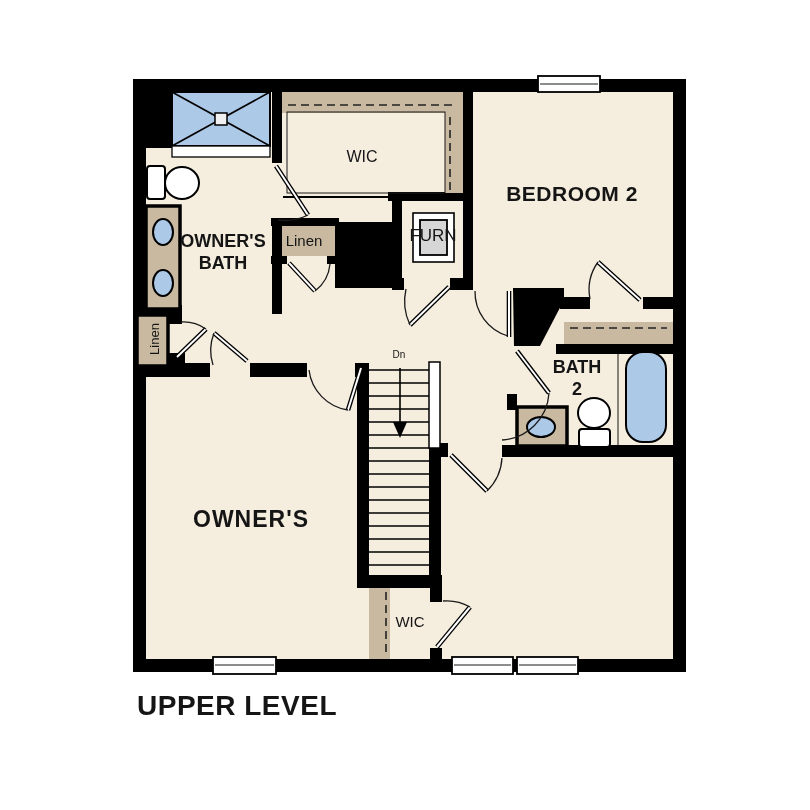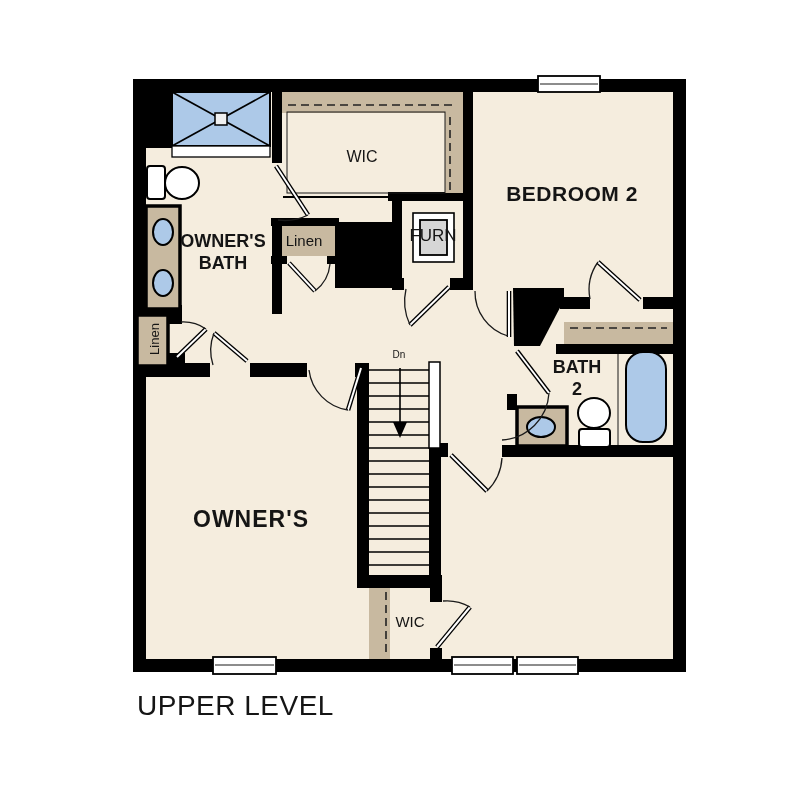--- a/index.html
+++ b/index.html
@@ -35,21 +35,21 @@
   .lbl-bedroom2{left:572px;top:194px;font-size:21px;letter-spacing:.5px;}
   .lbl-owners-bath{left:223px;top:252px;font-size:18px;line-height:22px;}
   .lbl-linen-hall{left:304px;top:241px;font-size:15px;}
   .lbl-furn{left:433px;top:236px;font-size:17px;}
   .lbl-bath2{left:577px;top:378px;font-size:18px;line-height:22px;}
   .lbl-dn{left:399px;top:355px;font-size:10px;}
   .lbl-owners-suite{left:251px;top:519px;font-size:23px;line-height:30px;letter-spacing:1px;}
   .lbl-bedroom3{left:557px;top:557px;font-size:21px;letter-spacing:.5px;}
   .lbl-wic-bottom{left:410px;top:622px;font-size:15px;}
   .lbl-linen-owner{left:155px;top:339px;font-size:13px;transform:translate(-50%,-50%) rotate(-90deg);}
-  .plan-title{position:absolute;left:137px;top:690px;font-size:28px;font-weight:normal;
+  .plan-title{position:absolute;left:137px;top:690px;font-size:28px;font-weight:bold;
               letter-spacing:.5px;color:var(--text);}
   .lbl span{display:block;}
 </style>
 </head>
 <body>
 
 <div class="canvas">
 
 <svg width="810" height="810" viewBox="0 0 810 810">
 

